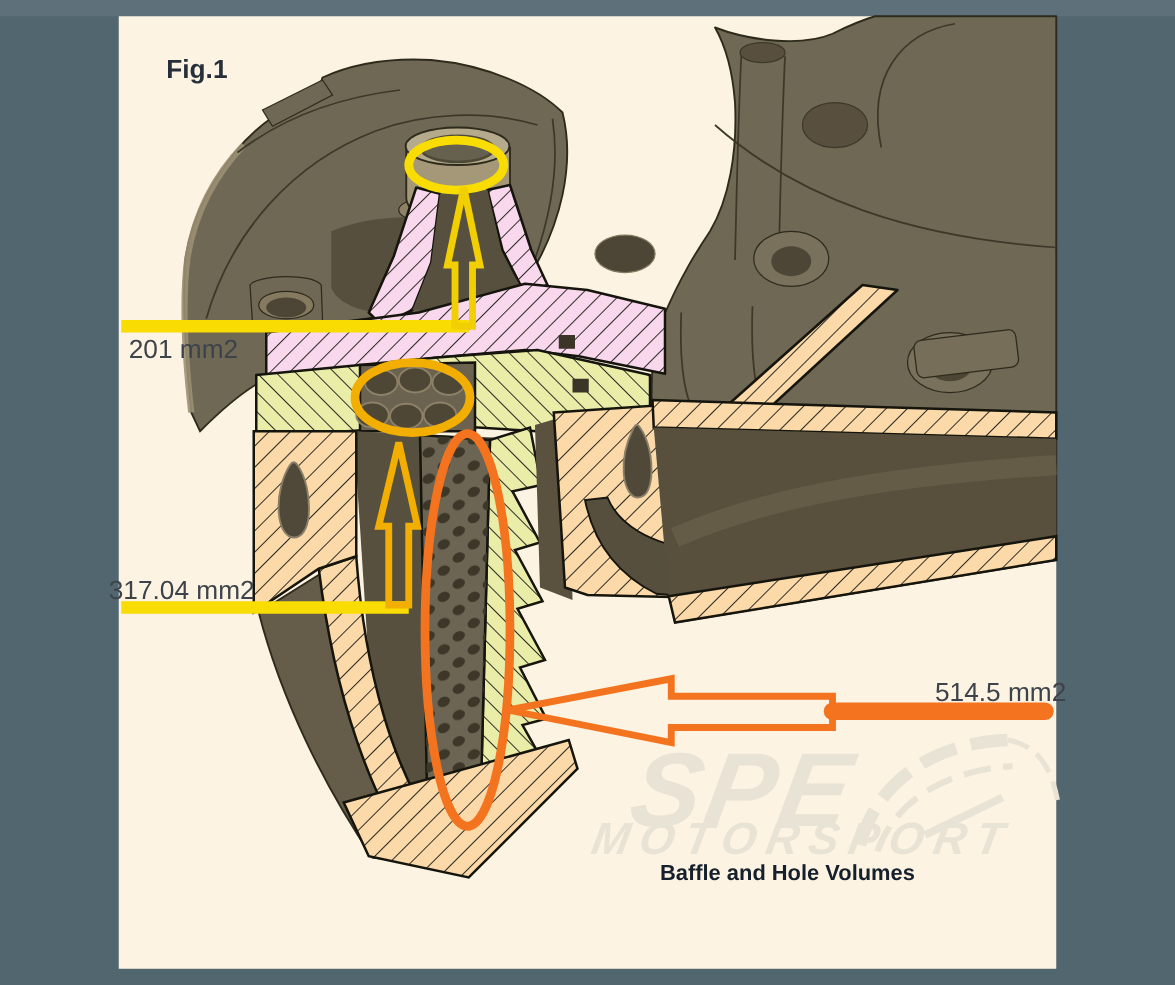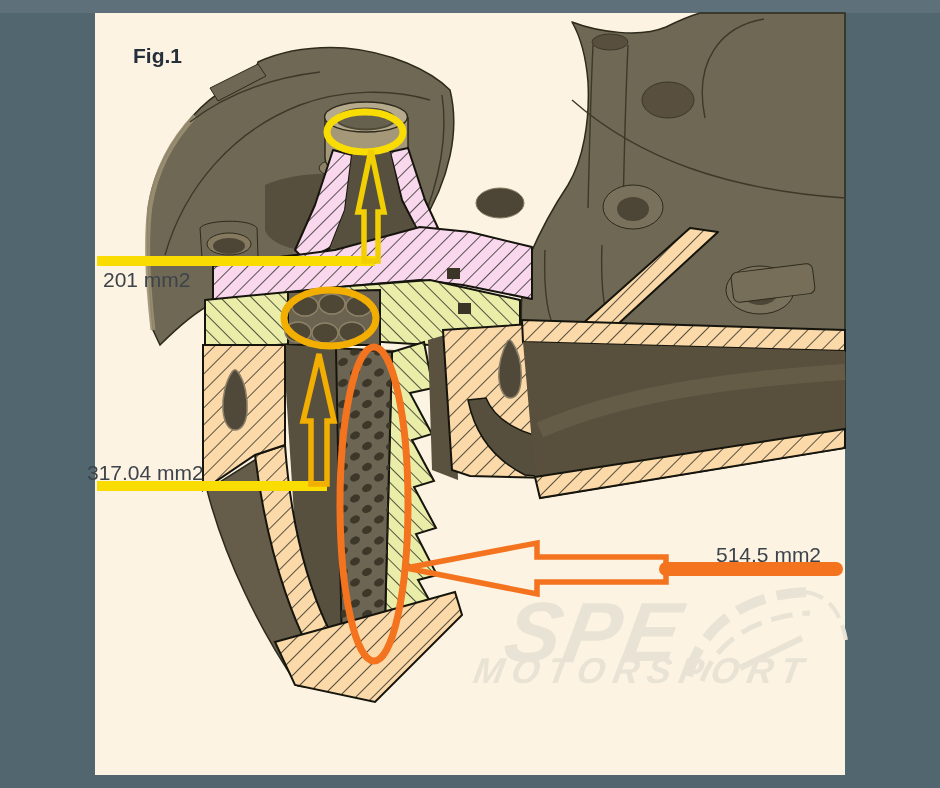--- a/index.html
+++ b/index.html
@@ -194,15 +194,16 @@
     <line x1="666" y1="569" x2="836" y2="569" stroke="#f4731f" stroke-width="14" stroke-linecap="round"></line>
   </g>
 </svg>
 
 <div class="wm" id="wm-spe">SPE</div>
 <div class="wm" id="wm-msp">MOTORSPORT</div>
 
 <div class="lbl bold" style="left:133px;top:45px;">Fig.1</div>
 <div class="lbl" style="left:103px;top:237px;margin-top:32px;">201 mm2</div>
 <div class="lbl" style="left:87px;top:462px;">317.04 mm2</div>
-<div class="lbl" style="left:716px;top:544px;">514.5 mm2</div>
+<div class="lbl" style="left:748px;top:544px;">514.5 mm2</div>
+<div id="caption" style="left:528px;top:688px;">Baffle and Hole Volumes</div>
 
 </div>
 
 </body></html>

